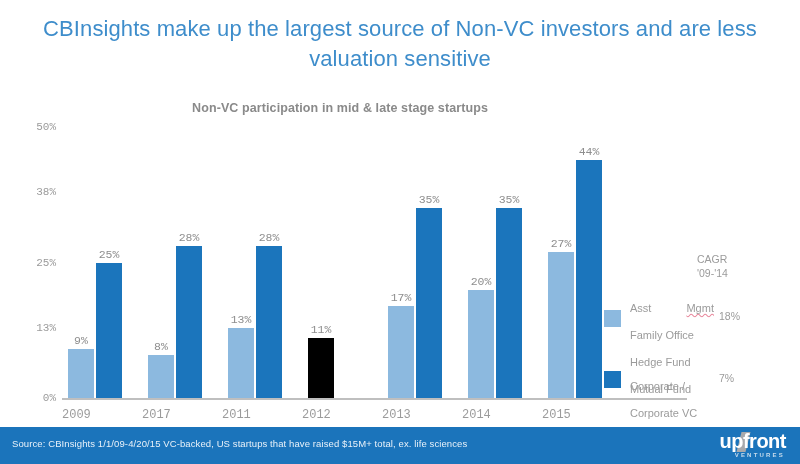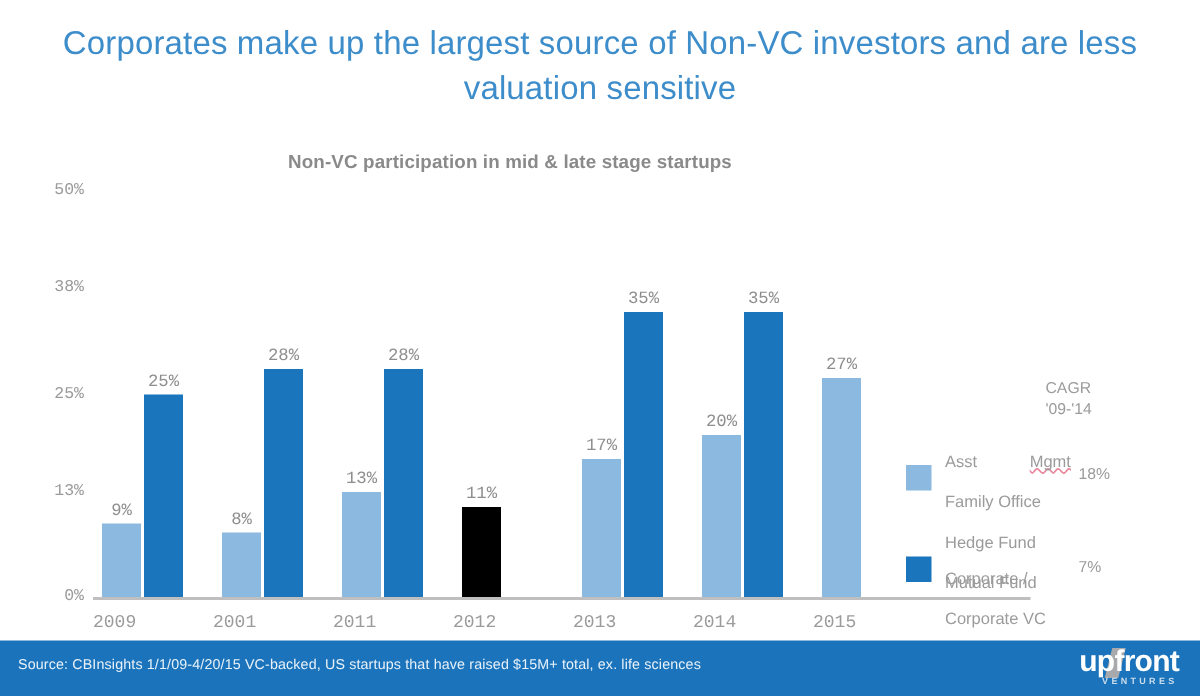--- a/index.html
+++ b/index.html
@@ -186,21 +186,21 @@
     font-size: 6px;
     letter-spacing: 2.2px;
     font-weight: bold;
   }
 </style>
 </head>
 <body>
 
 <div class="slide">
 
-  <div class="title">Corporates make up the largest source of Non-VC investors and are less valuation sensitive</div>
+  <div class="title">CBInsights make up the largest source of Non-VC investors and are less valuation sensitive</div>
 
   <div class="chart-subtitle">Non-VC participation in mid &amp; late stage startups</div>
 
   <div class="plot">
     <div class="ytick-wrap" id="yaxis">
         <div class="ytick" style="top: 123px;">50%</div>
         <div class="ytick" style="top: 188.04px;">38%</div>
         <div class="ytick" style="top: 258.5px;">25%</div>
         <div class="ytick" style="top: 323.54px;">13%</div>
         <div class="ytick" style="top: 394px;">0%</div>
@@ -249,24 +249,27 @@
             <div class="bar-label">20%</div>
           </div>
           <div class="bar dark" style="height: 189.7px; background: rgb(27, 117, 188);">
             <div class="bar-label">35%</div>
           </div>
         </div>
         <div class="group" style="left: 480px;">
           <div class="bar light" style="height: 146.34px; background: rgb(140, 185, 223);">
             <div class="bar-label">27%</div>
           </div>
+          <div class="bar dark" style="height: 238.48px; background: rgb(27, 117, 188);">
+            <div class="bar-label">44%</div>
+          </div>
         </div>
       </div>
   <div class="xlabel" style="left: 62px;">2009</div>
-      <div class="xlabel" style="left: 142px;">2001</div>
+      <div class="xlabel" style="left: 142px;">2017</div>
       <div class="xlabel" style="left: 222px;">2011</div>
       <div class="xlabel" style="left: 302px;">2012</div>
       <div class="xlabel" style="left: 382px;">2013</div>
       <div class="xlabel" style="left: 462px;">2014</div>
       <div class="xlabel" style="left: 542px;">2015</div>
     </div>
 
   <div class="cagr-head">
     <div>CAGR</div>
     <div>'09-'14</div>

